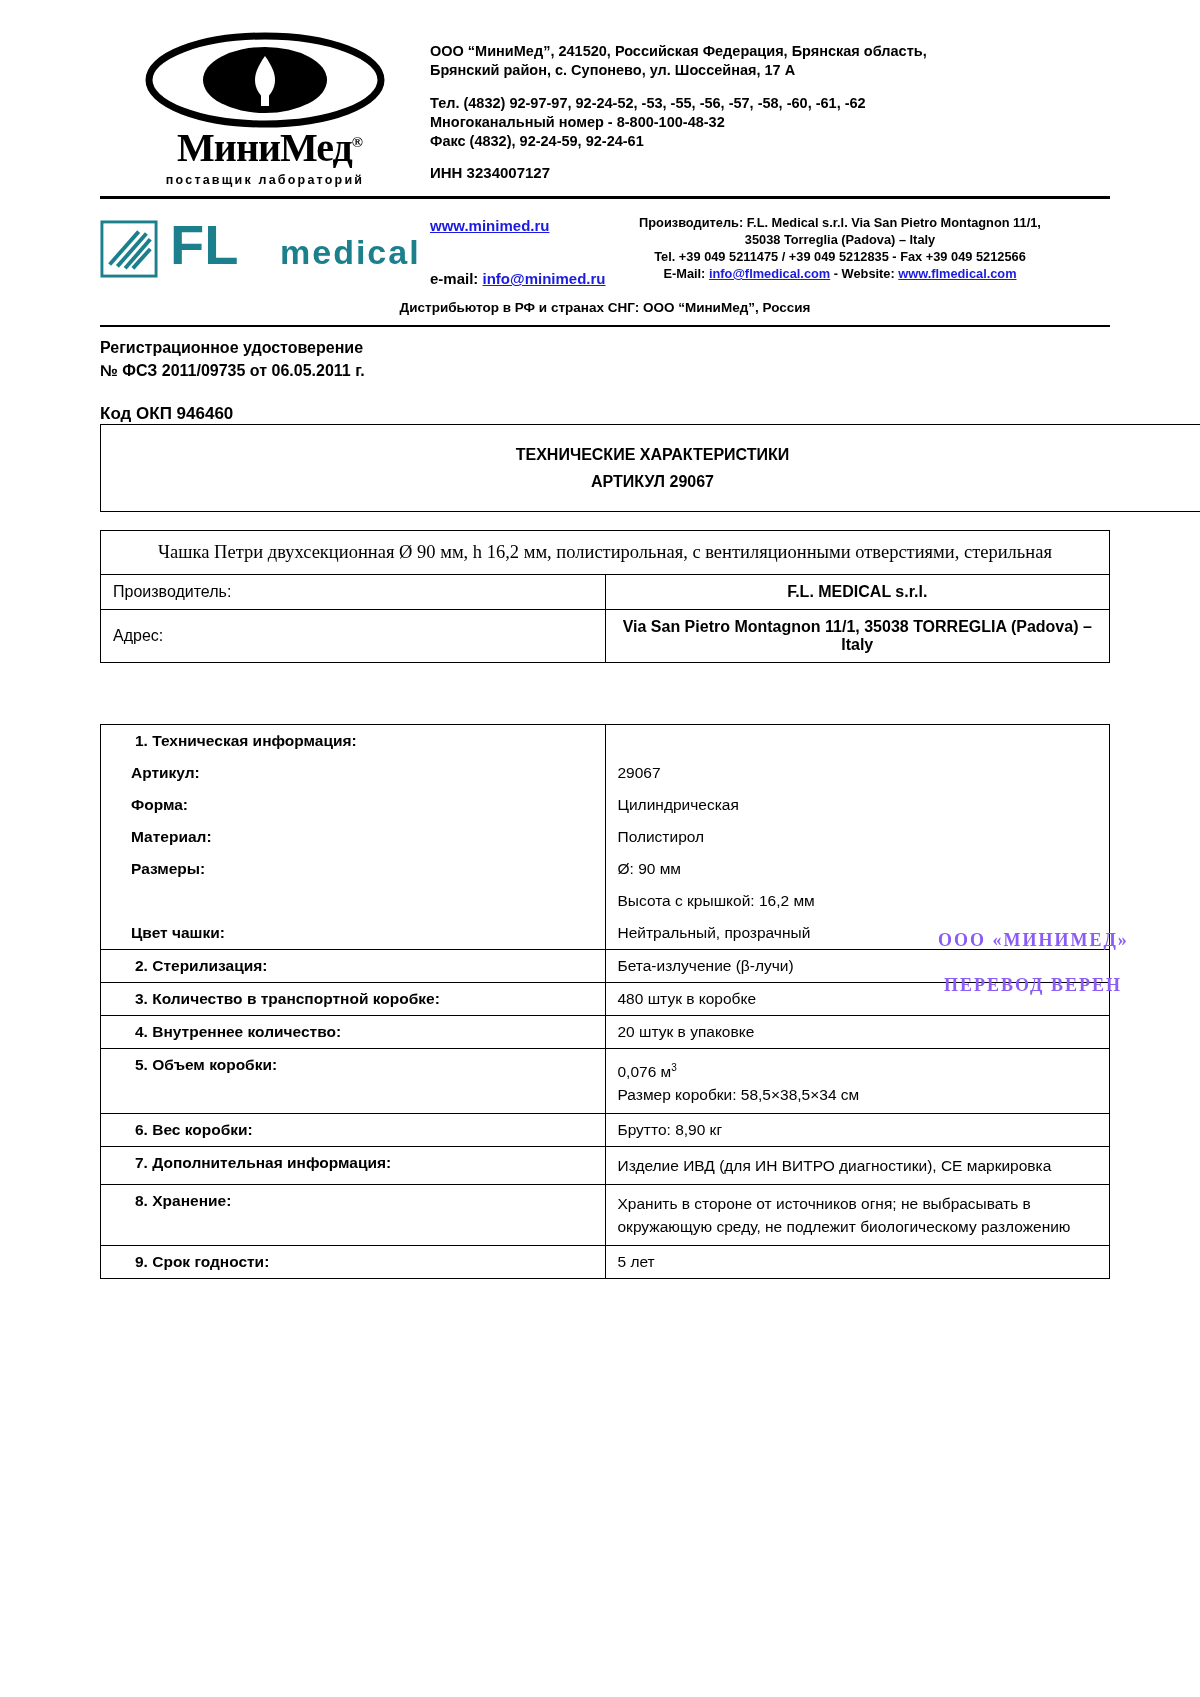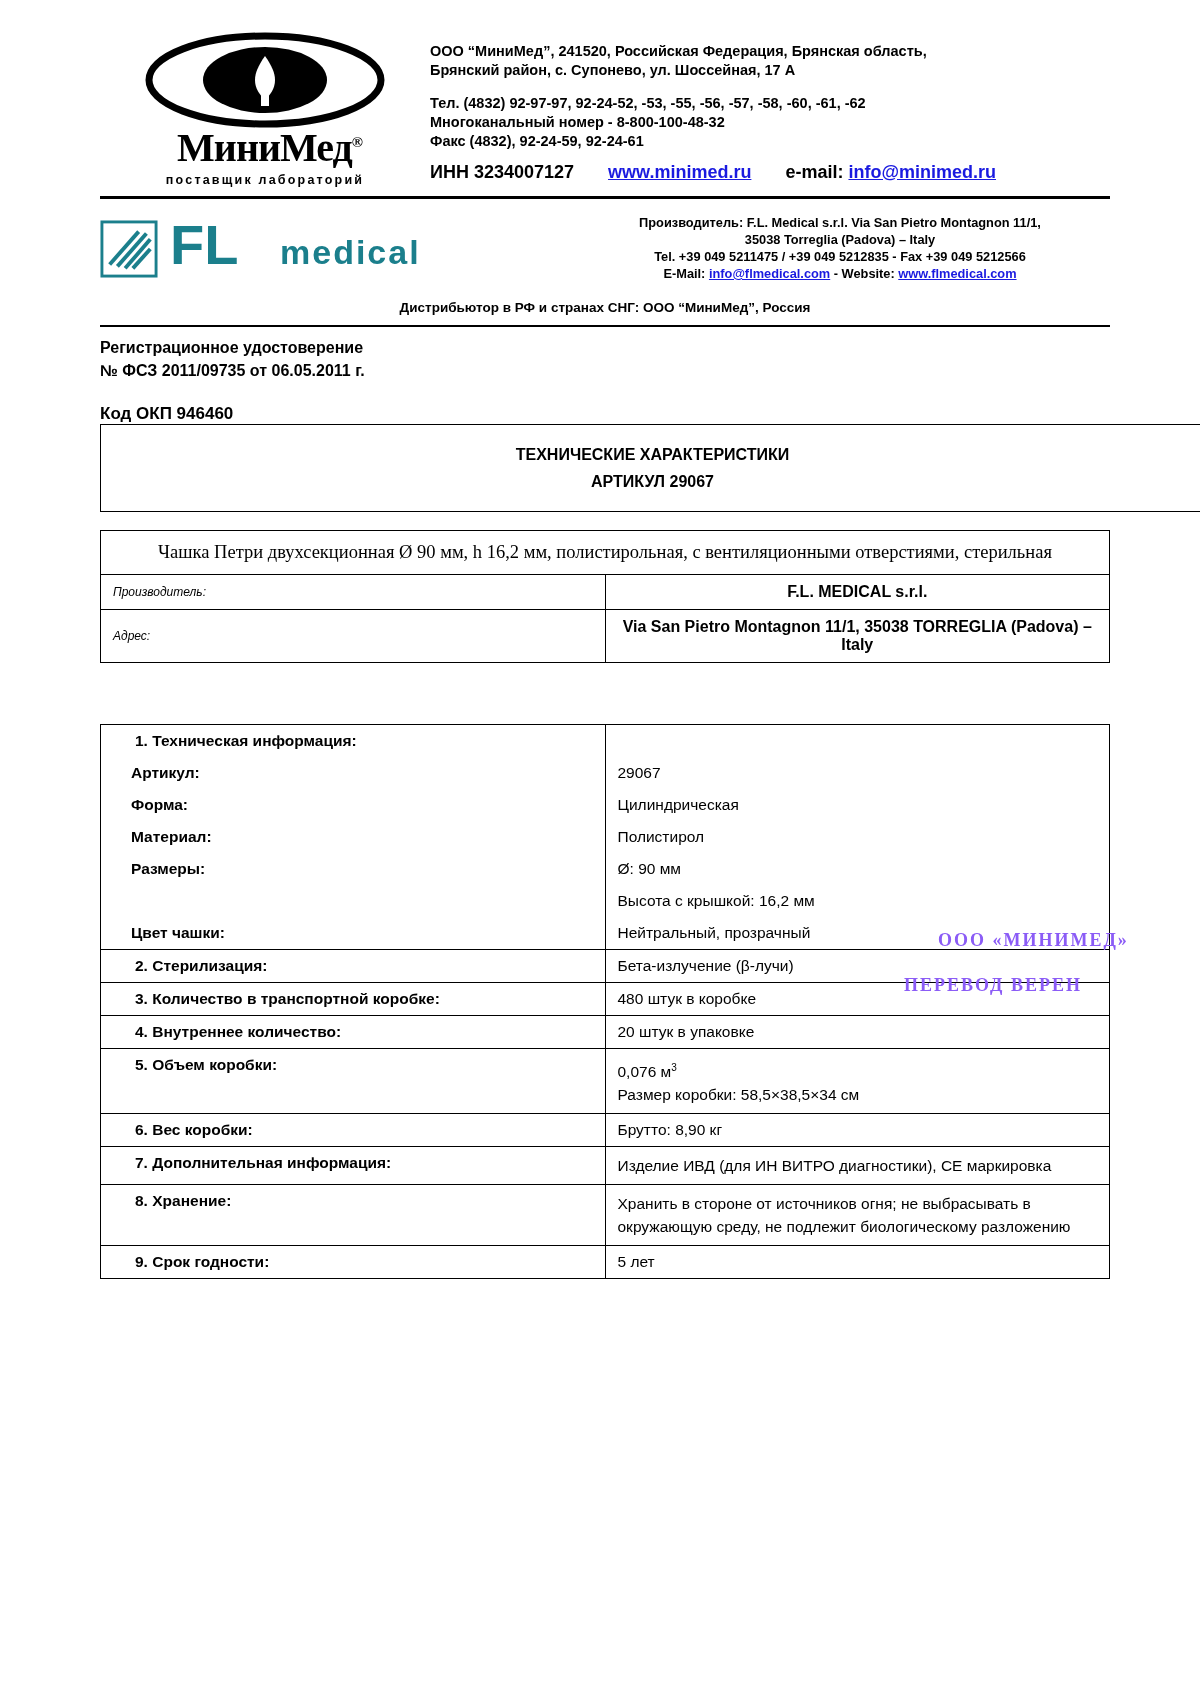--- a/index.html
+++ b/index.html
@@ -72,22 +72,23 @@
     font-size: 14.5px;
     font-weight: bold;
     line-height: 19px;
   }
   .company-block .addr { margin-bottom: 14px; }
   .company-block .tels { margin-bottom: 12px; }
   .inn-row {
     display: flex;
     align-items: baseline;
     gap: 34px;
-    font-size: 18px;
-    font-weight: bold;
+    font-size: 15px;
+    font-weight: bold;
+    flex-direction: column;
   }
   .link-blue {
     color: #1a1ae0;
     text-decoration: underline;
     font-weight: bold;
   }
   .hr-thick {
     position: absolute;
     left: 100px;
     top: 196px;
@@ -192,23 +193,22 @@
   }
   .prod-name {
     text-align: center;
     font-family: "Liberation Serif", serif;
     font-size: 18.5px;
     line-height: 27px;
     padding: 12px 40px;
     margin-left: 16px;
   }
   .lbl-cell {
-    font-size: 12px;
+    font-size: 16px;
     font-family: "Liberation Sans", sans-serif;
-    font-style: italic;
   }
   .val-cell {
     text-align: center;
     font-size: 16px;
     font-weight: bold;
   }
 
   
   .spec-table {
     position: absolute;
@@ -249,21 +249,21 @@
     font-weight: bold;
     letter-spacing: 2px;
     white-space: nowrap;
   }
   .stamp-1 {
     left: 938px;
     top: 930px;
     font-size: 18px;
   }
   .stamp-2 {
-    left: 904px;
+    left: 944px;
     top: 975px;
     font-size: 18px;
   }
 </style>
 </head>
 <body>
 
 <div class="page">
 
   <div class="header">

